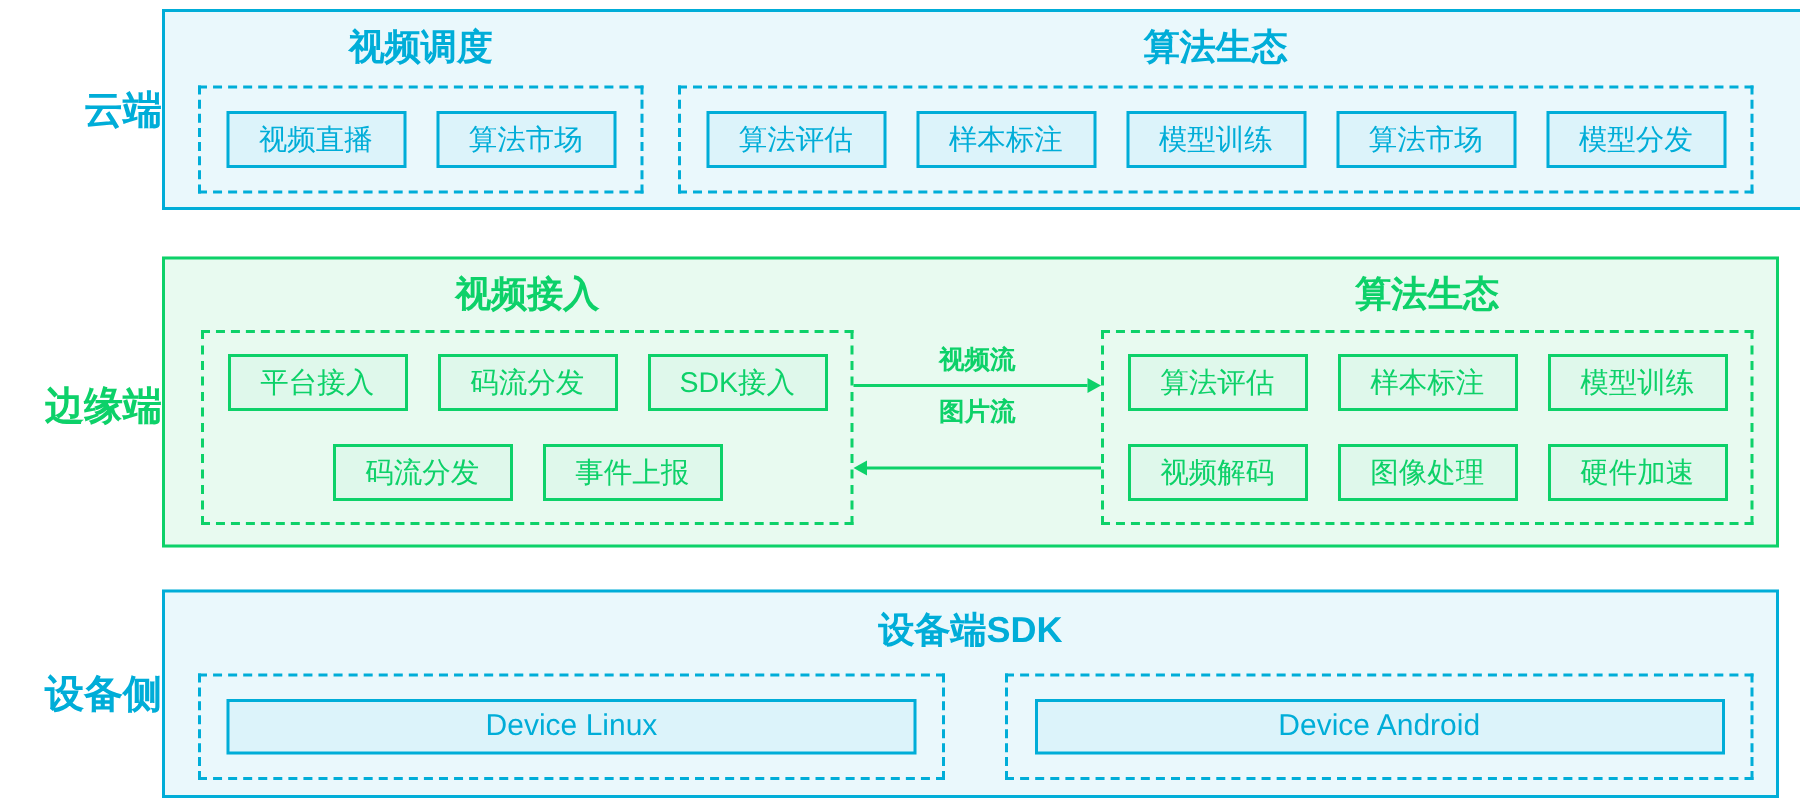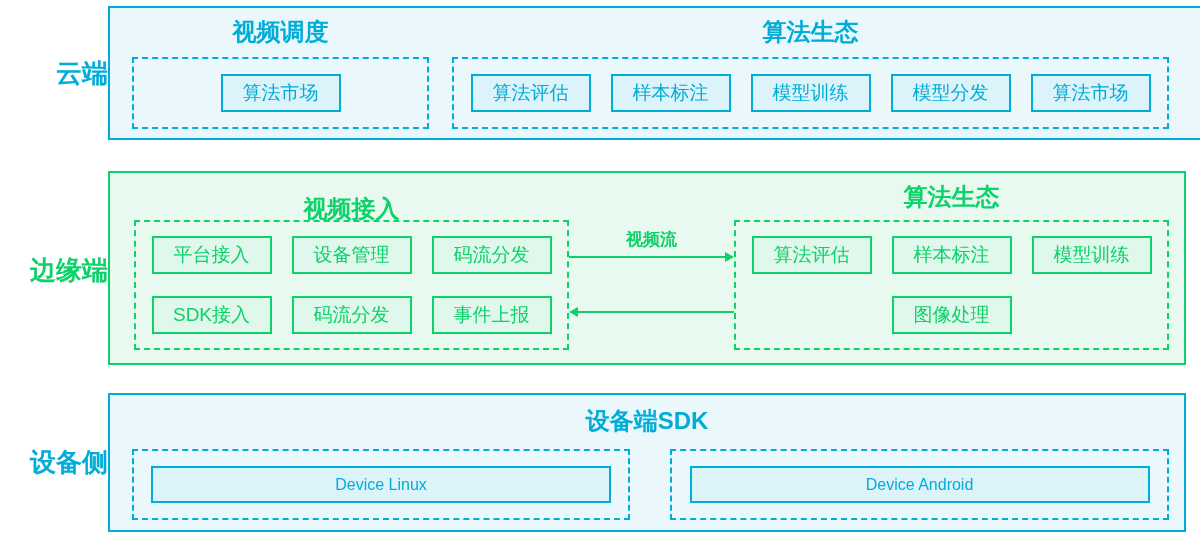--- a/index.html
+++ b/index.html
@@ -26,21 +26,21 @@
     align-items:center;justify-content:center;align-content:center;
     column-gap:20px;row-gap:22px}
   .cyan-dashed{border-color:var(--cyan)}
   .green-dashed{border-color:var(--green)}
 
   .chip{width:120px;height:38px;border:2px solid;display:flex;
     align-items:center;justify-content:center;font-size:19px;white-space:nowrap}
   .cyan-chip{border-color:var(--cyan);background:var(--cyan-fill);color:var(--cyan)}
   .green-chip{border-color:var(--green);background:var(--green-fill);color:var(--green)}
 
-  .device-chip{width:460px;height:37px;font-size:16px}
+  .device-chip{width:460px;height:37px;font-size:20px}
 
   .flow-label{position:absolute;left:459px;width:165px;text-align:center;
     font-size:17px;font-weight:bold;line-height:20px;color:var(--green)}
   .arrow-line{position:absolute;height:2px;background:var(--green)}
   .arrow-head{position:absolute;width:0;height:0;
     border-top:5px solid transparent;border-bottom:5px solid transparent}
   .arrow-head.to-right{border-left:9px solid var(--green)}
   .arrow-head.to-left{border-right:9px solid var(--green)}
 </style>
 </head>
@@ -50,57 +50,60 @@
 
   <div class="rail-label cyan-text" style="top:58px">云端</div>
   <div class="rail-label green-text" style="top:255px">边缘端</div>
   <div class="rail-label cyan-text" style="top:447px">设备侧</div>
 
   <section class="panel cyan-panel" style="left:108px;top:6px;width:1176px;height:134px">
     <div class="panel-title cyan-text" style="left:22px;top:10px;width:297px">视频调度</div>
     <div class="panel-title cyan-text" style="left:342px;top:10px;width:717px">算法生态</div>
 
     <div class="dashed cyan-dashed" style="left:22px;top:49px;width:297px;height:72px">
+      <div class="chip cyan-chip">视频直播</div>
       <div class="chip cyan-chip">算法市场</div>
     </div>
 
     <div class="dashed cyan-dashed" style="left:342px;top:49px;width:717px;height:72px">
       <div class="chip cyan-chip">算法评估</div>
       <div class="chip cyan-chip">样本标注</div>
       <div class="chip cyan-chip">模型训练</div>
+      <div class="chip cyan-chip">算法市场</div>
       <div class="chip cyan-chip">模型分发</div>
-      <div class="chip cyan-chip">算法市场</div>
     </div>
   </section>
 
   <section class="panel green-panel" style="left:108px;top:171px;width:1078px;height:194px">
-    <div class="panel-title green-text" style="left:24px;top:22px;width:435px">视频接入</div>
+    <div class="panel-title green-text" style="left:24px;top:10px;width:435px">视频接入</div>
     <div class="panel-title green-text" style="left:624px;top:10px;width:435px">算法生态</div>
 
     <div class="dashed green-dashed" style="left:24px;top:47px;width:435px;height:130px">
       <div class="chip green-chip">平台接入</div>
-      <div class="chip green-chip">设备管理</div>
       <div class="chip green-chip">码流分发</div>
       <div class="chip green-chip">SDK接入</div>
       <div class="chip green-chip">码流分发</div>
       <div class="chip green-chip">事件上报</div>
     </div>
 
     <div class="flow-label" style="top:57px">视频流</div>
     <div class="arrow-line" style="left:459px;top:83px;width:156px"></div>
     <div class="arrow-head to-right" style="left:615px;top:79px"></div>
+    <div class="flow-label" style="top:92px">图片流</div>
 
     <div class="arrow-head to-left" style="left:459px;top:134px"></div>
     <div class="arrow-line" style="left:468px;top:138px;width:156px"></div>
 
     <div class="dashed green-dashed" style="left:624px;top:47px;width:435px;height:130px">
       <div class="chip green-chip">算法评估</div>
       <div class="chip green-chip">样本标注</div>
       <div class="chip green-chip">模型训练</div>
+      <div class="chip green-chip">视频解码</div>
       <div class="chip green-chip">图像处理</div>
+      <div class="chip green-chip">硬件加速</div>
     </div>
   </section>
 
   <section class="panel cyan-panel" style="left:108px;top:393px;width:1078px;height:139px">
     <div class="panel-title cyan-text" style="left:0;top:12px;width:1074px">设备端SDK</div>
 
     <div class="dashed cyan-dashed" style="left:22px;top:54px;width:498px;height:71px">
       <div class="chip cyan-chip device-chip">Device Linux</div>
     </div>
 

